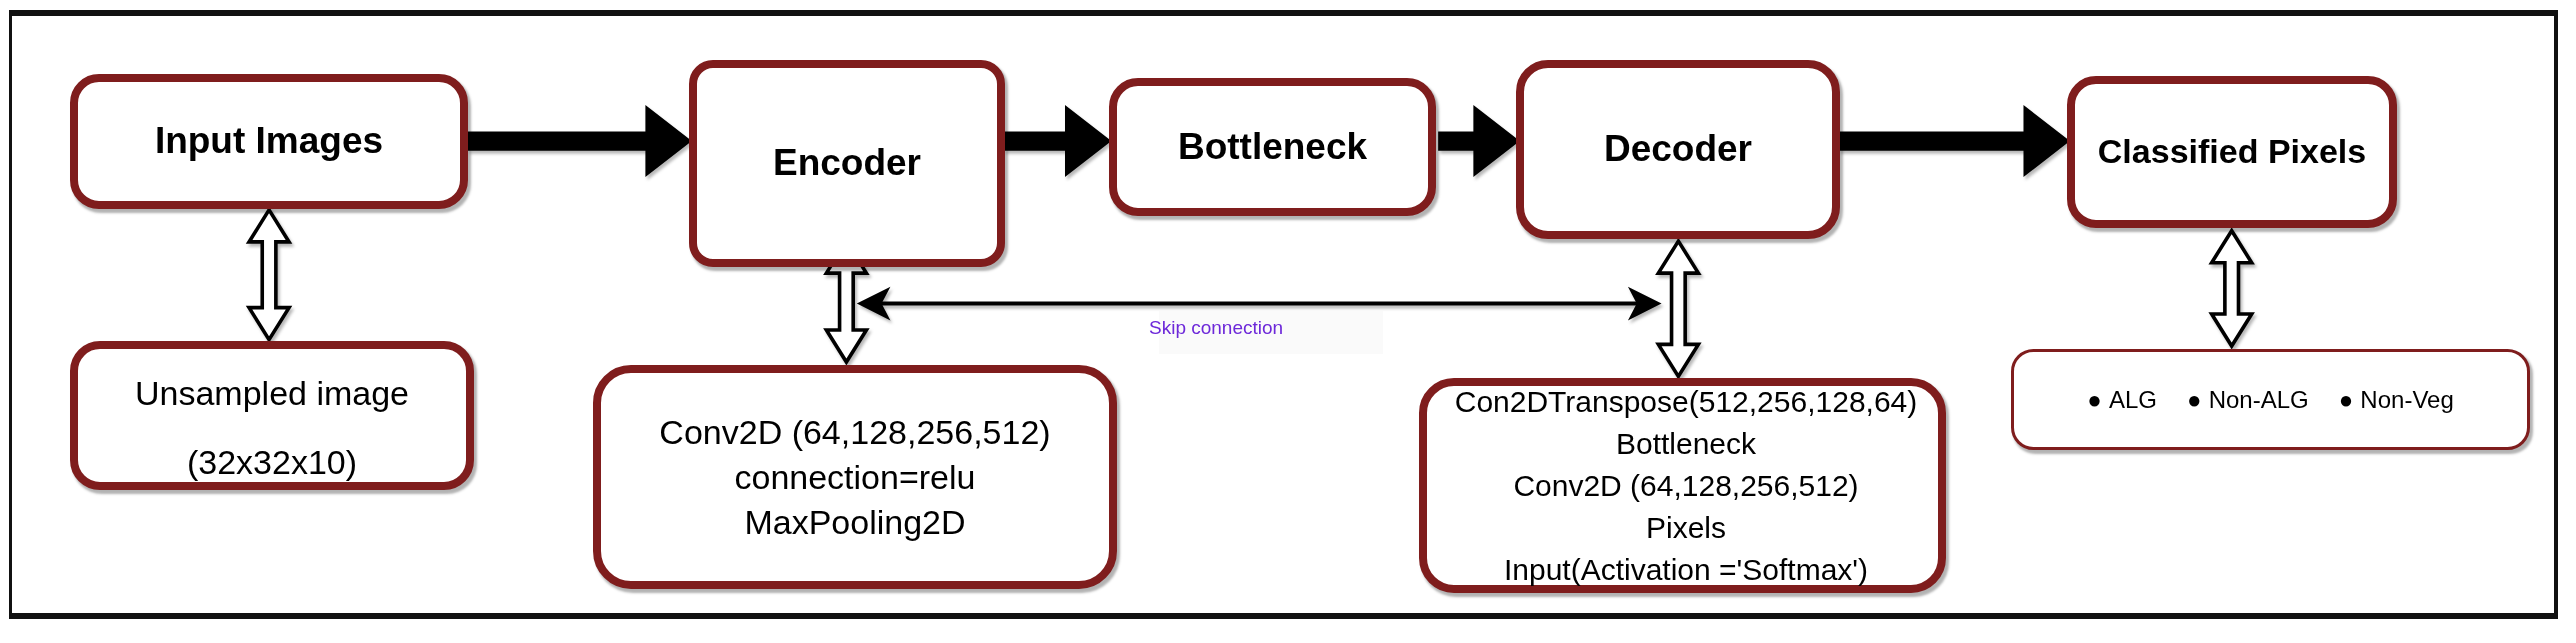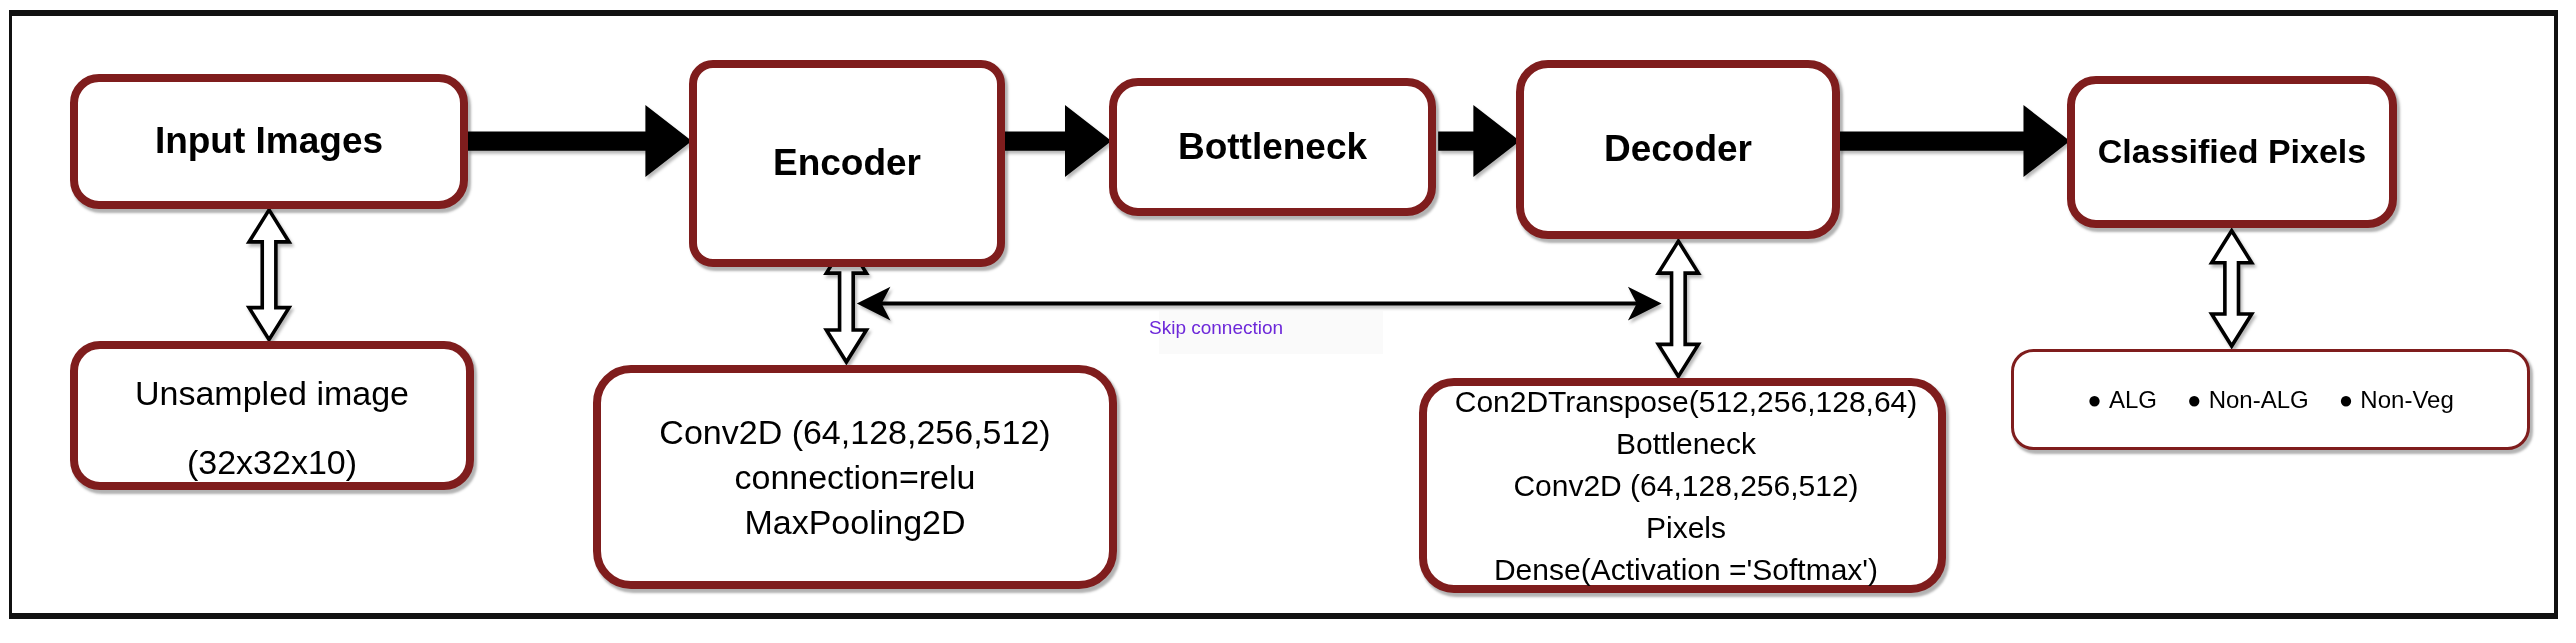--- a/index.html
+++ b/index.html
@@ -175,21 +175,21 @@
     <div class="line">Conv2D (64,128,256,512)</div>
     <div class="line">connection=relu</div>
     <div class="line">MaxPooling2D</div>
   </div>
 
   <div class="node box-dec-detail">
     <div class="line">Con2DTranspose(512,256,128,64)</div>
     <div class="line">Bottleneck</div>
     <div class="line">Conv2D (64,128,256,512)</div>
     <div class="line">Pixels</div>
-    <div class="line">Dense(Activation ='Softmax')</div>
+    <div class="line">Input(Activation ='Softmax')</div>
   </div>
 
   <div class="node box-legend">
     <div class="legend-row">
       <div class="legend-item">
         <span class="legend-marker">●</span>
         <span class="legend-label">ALG</span>
       </div>
       <div class="legend-item">
         <span class="legend-marker">●</span>

